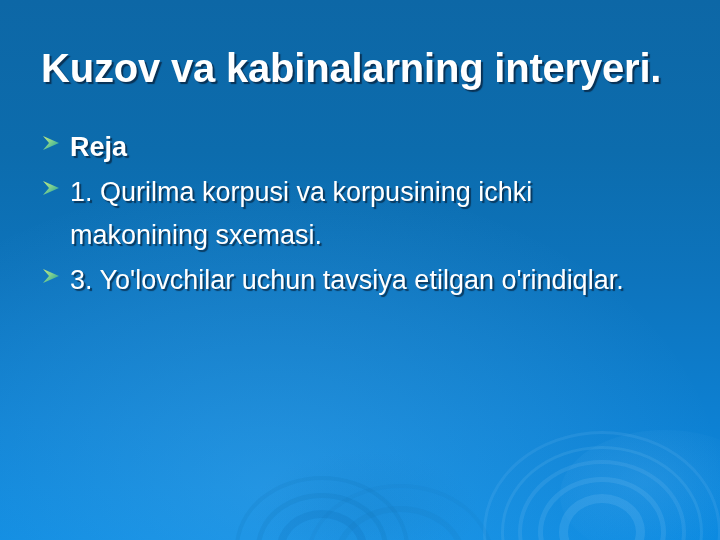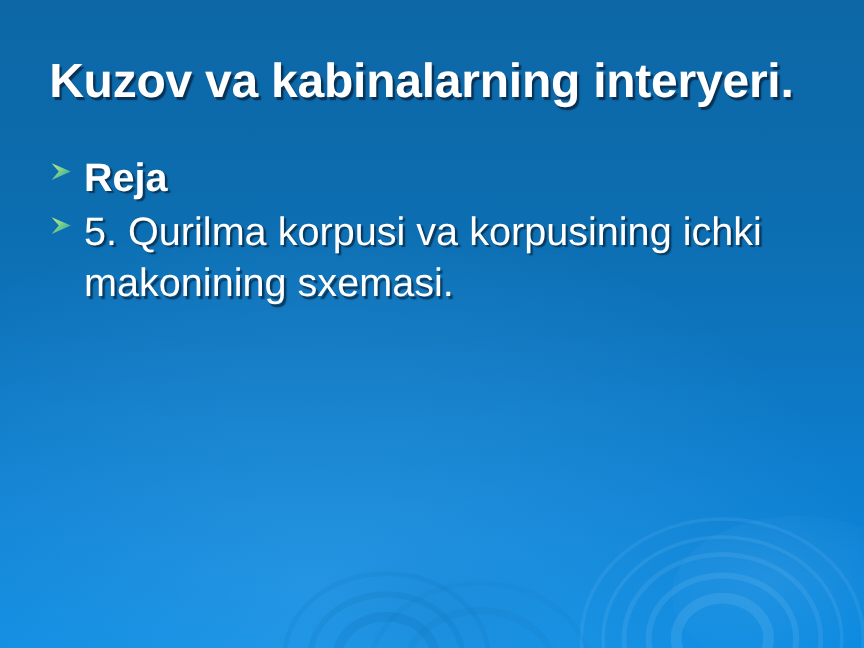--- a/index.html
+++ b/index.html
@@ -119,21 +119,21 @@
   .bullet-mark {
     flex: 0 0 28px;
     width: 28px;
     height: 38px;
     position: relative;
     top: 9px;
   }
   .bullet-mark svg { display: block; }
   .bullet-text {
     flex: 1 1 auto;
-    font-size: 33px;
+    font-size: 27px;
     line-height: 43px;
     color: #ffffff;
     text-shadow: 2px 2px 1px rgba(8,42,72,0.80);
   }
   .bullet-text.bold { font-weight: bold; }
 </style>
 </head>
 <body>
 
 <div id="slide">
@@ -188,18 +188,33 @@
           <defs>
             <linearGradient id="bg3" x1="0" y1="0" x2="1" y2="1">
               <stop offset="0%" stop-color="#c9ec7e"></stop>
               <stop offset="45%" stop-color="#7fd08f"></stop>
               <stop offset="100%" stop-color="#159b97"></stop>
             </linearGradient>
           </defs>
           <path d="M1 1 L17 8 L1 15 L7 8 Z" fill="url(#bg3)"></path>
         </svg>
       </span>
-      <span class="bullet-text">5. Qurilma korpusi va korpusining ichki makonining sxemasi.</span>
+      <span class="bullet-text">1. Qurilma korpusi va korpusining ichki makonining sxemasi.</span>
     </div>
 
+    <div class="bullet-row">
+      <span class="bullet-mark">
+        <svg width="20" height="16" viewBox="0 0 20 16" aria-hidden="true">
+          <defs>
+            <linearGradient id="bg4" x1="0" y1="0" x2="1" y2="1">
+              <stop offset="0%" stop-color="#c9ec7e"></stop>
+              <stop offset="45%" stop-color="#7fd08f"></stop>
+              <stop offset="100%" stop-color="#159b97"></stop>
+            </linearGradient>
+          </defs>
+          <path d="M1 1 L17 8 L1 15 L7 8 Z" fill="url(#bg4)"></path>
+        </svg>
+      </span>
+      <span class="bullet-text">3. Yo'lovchilar uchun tavsiya etilgan o'rindiqlar.</span>
+    </div>
 
   </div>
 </div>
 
 </body></html>

